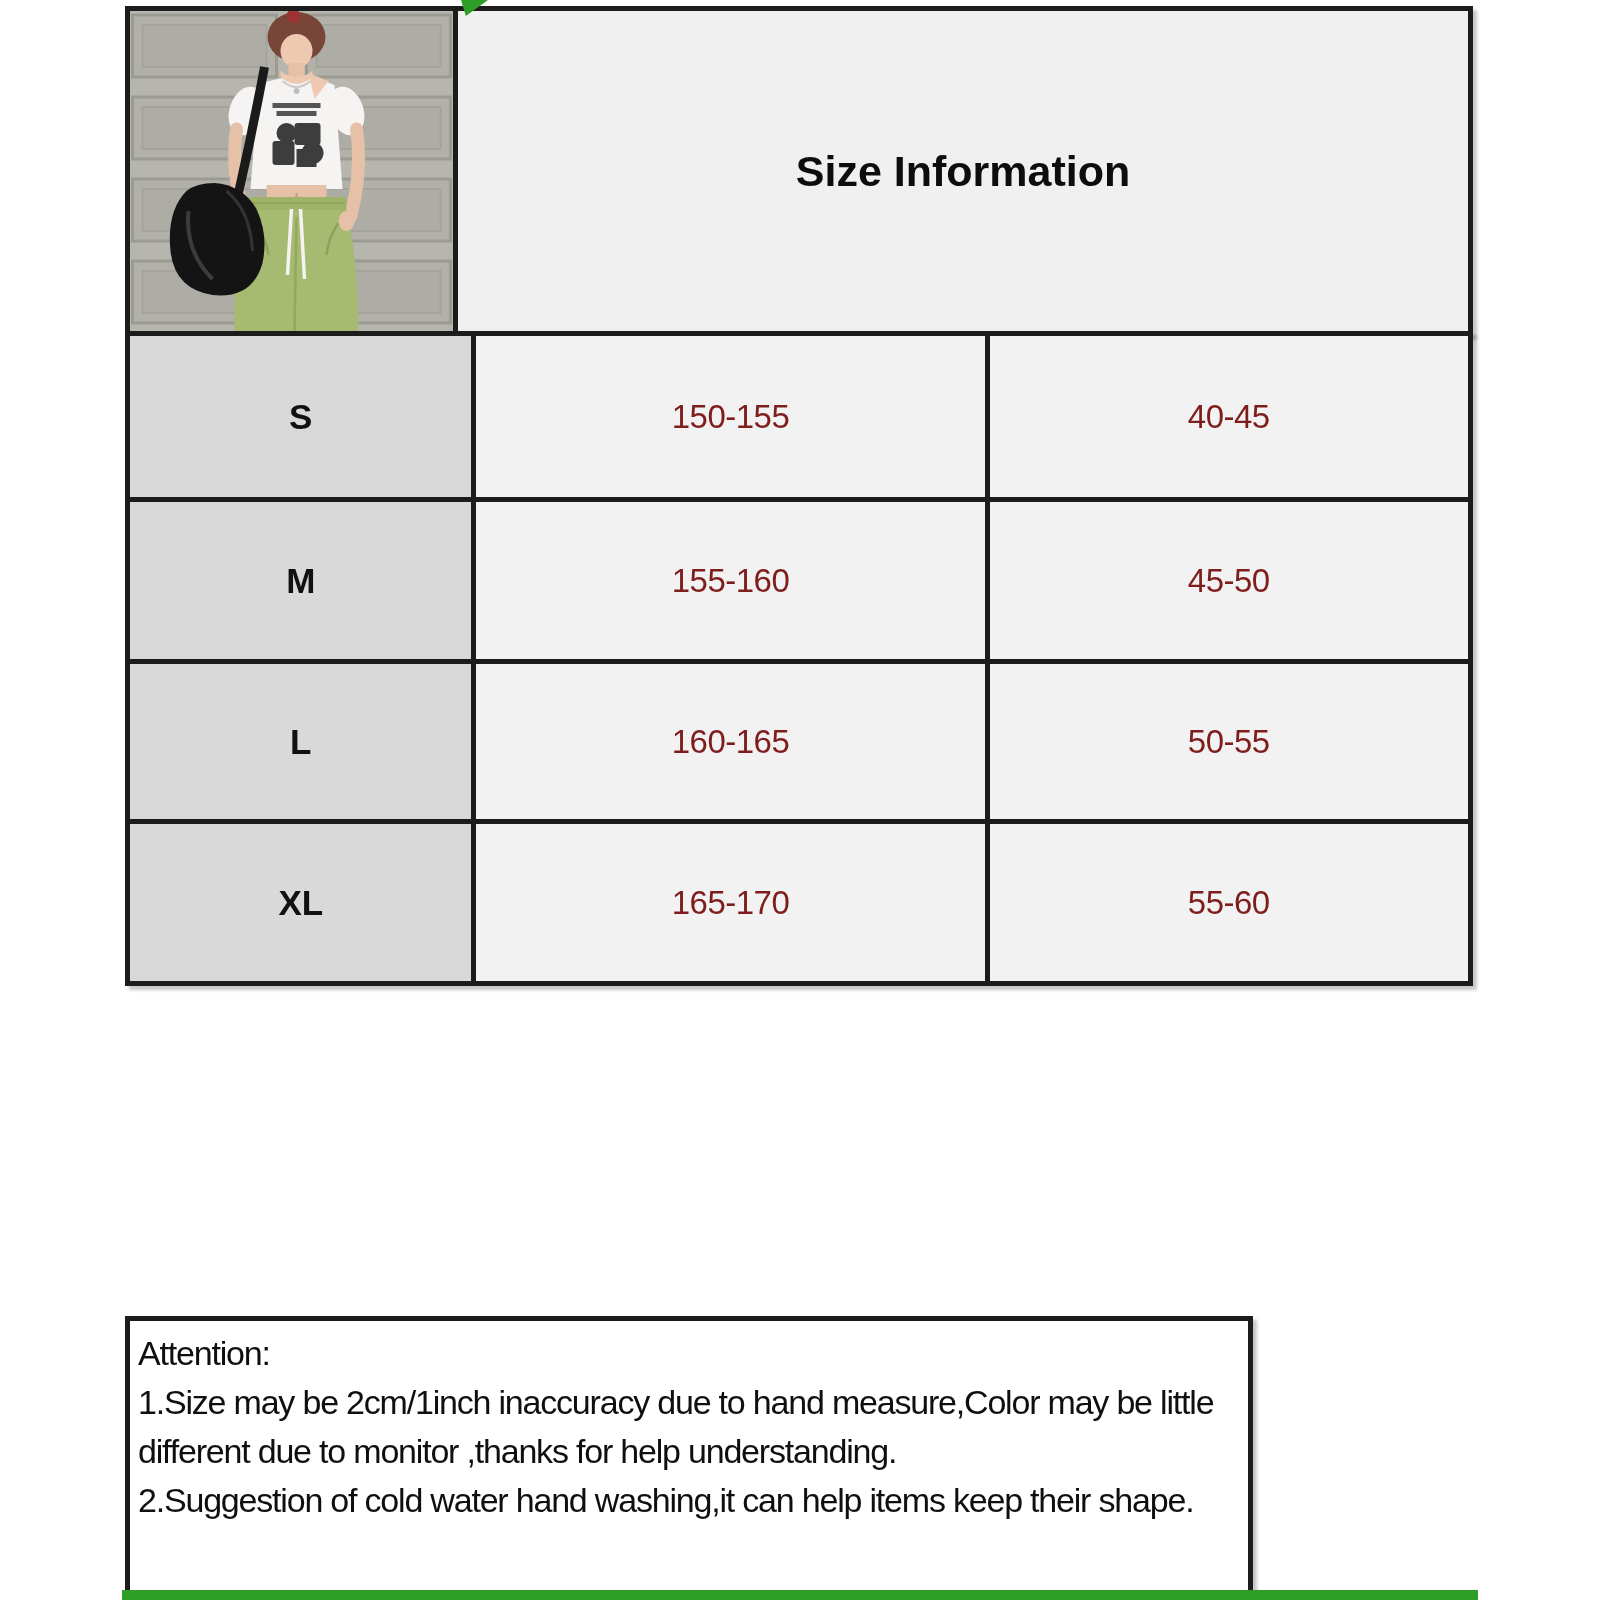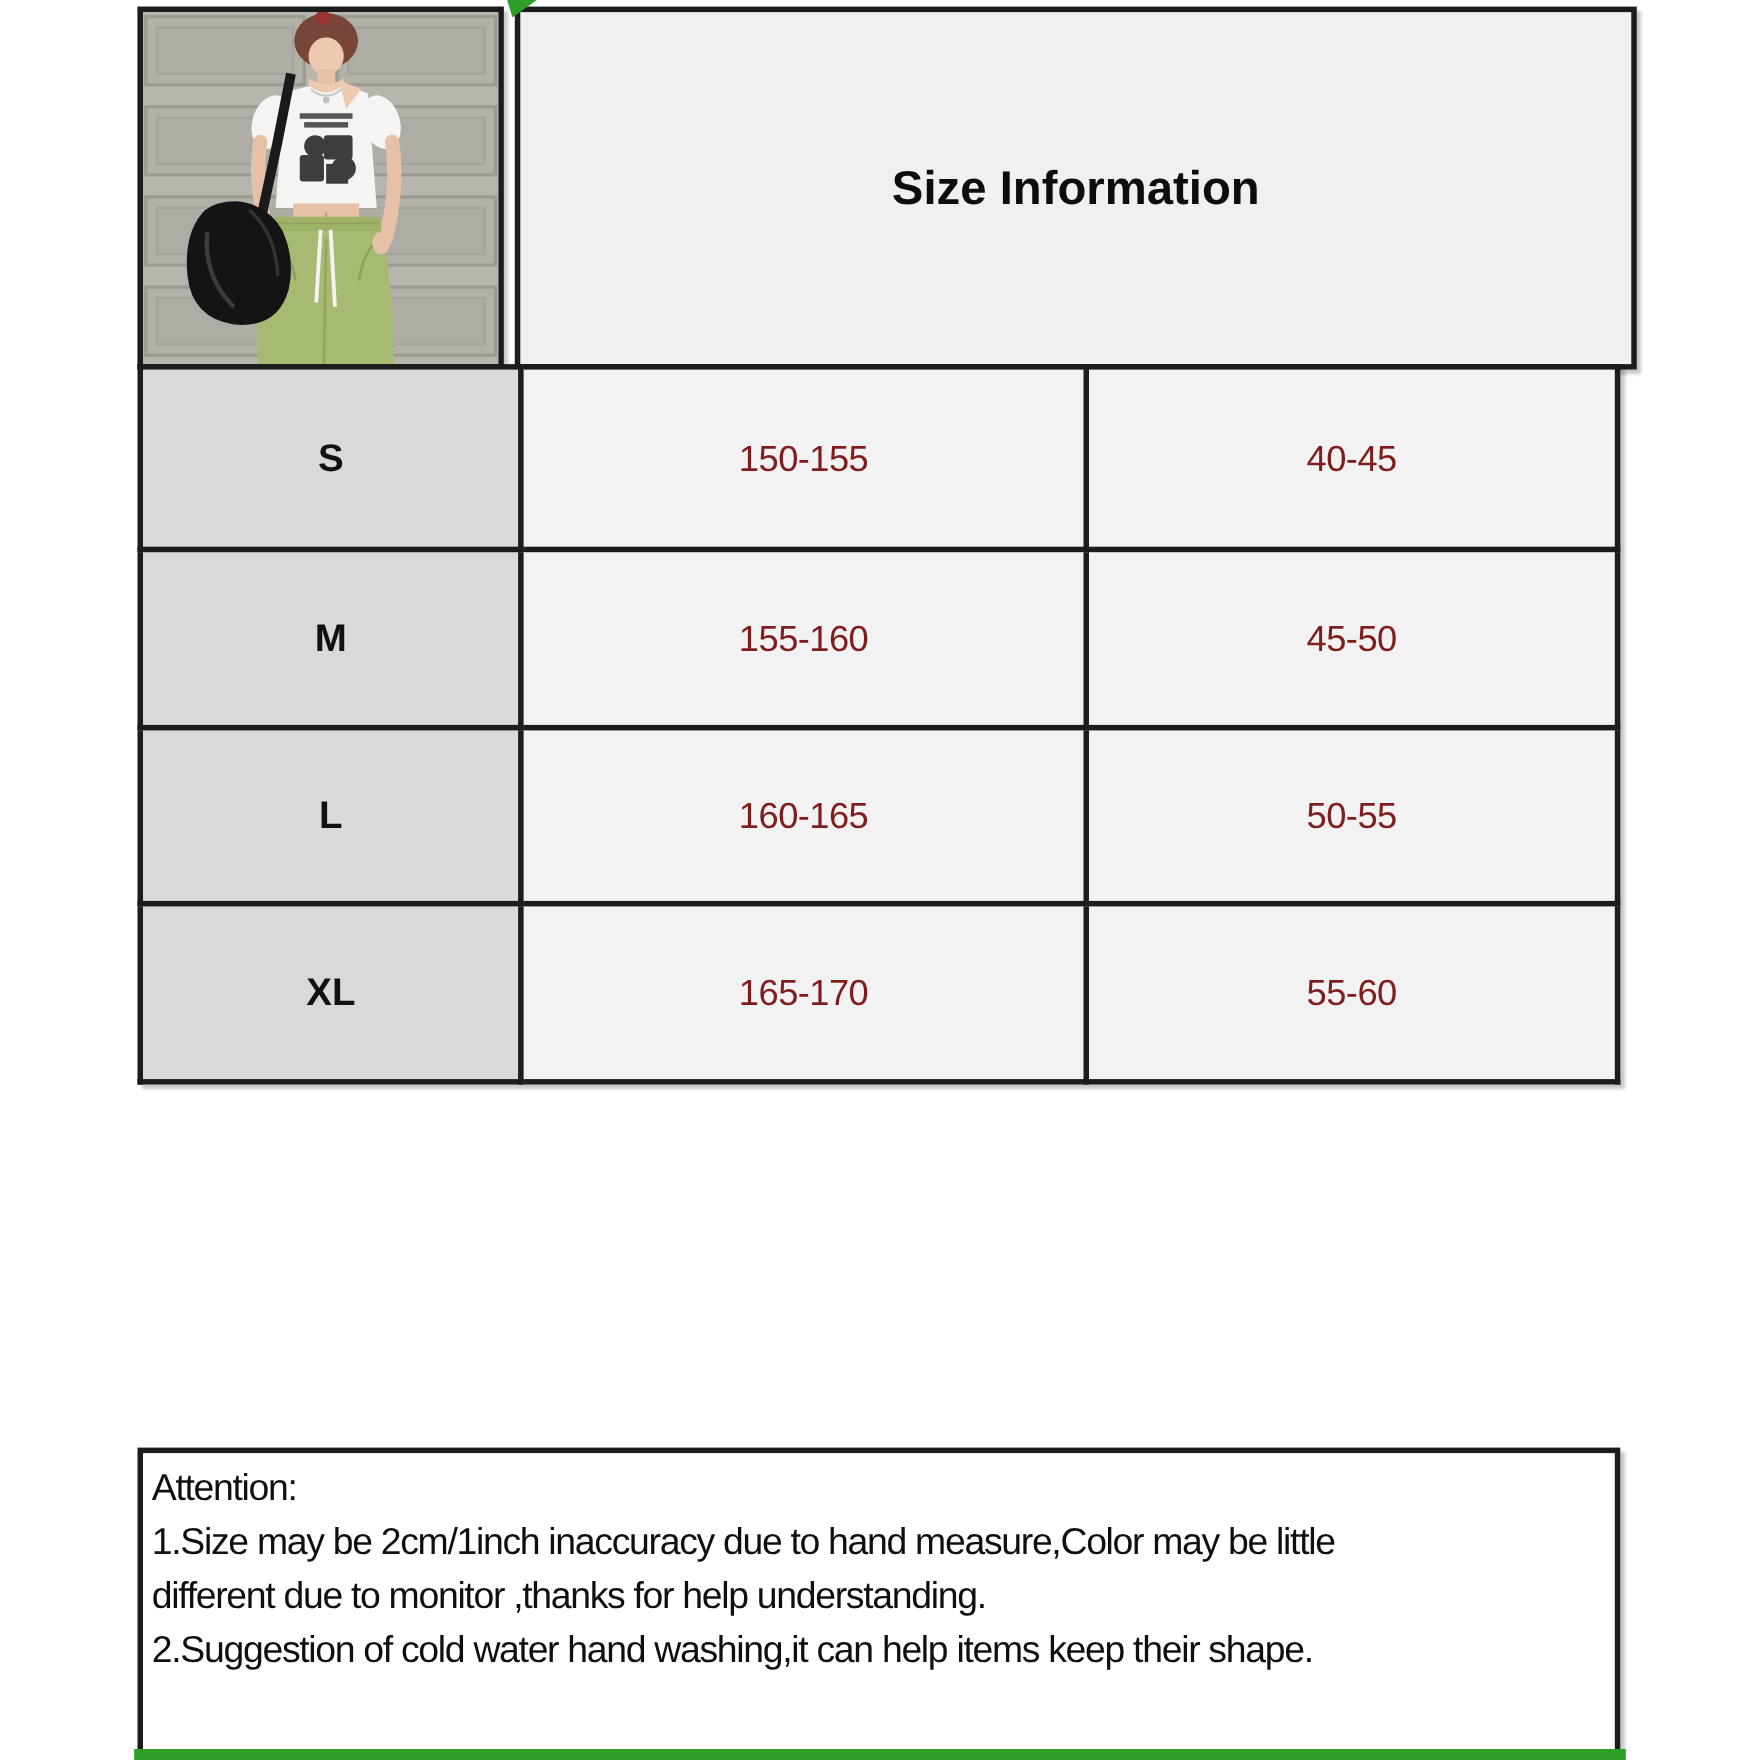--- a/index.html
+++ b/index.html
@@ -9,36 +9,36 @@
   }
   .cell{
     position:absolute;box-sizing:border-box;border:5px solid #1c1c1c;
     box-shadow:4px 4px 3px rgba(0,0,0,0.22);
   }
   
   #photo-cell{left:125px;top:6px;width:333px;height:330px;background:#b7b6ae;}
   #photo-cell svg{display:block;width:100%;height:100%;}
   
   #title-cell{left:453px;top:6px;width:1020px;height:330px;background:#f0f0f0;
-    display:flex;align-items:center;justify-content:center;margin-left:15px;}
+    display:flex;align-items:center;justify-content:center;}
   #title-cell .title{font-size:43px;font-weight:bold;color:#0d0d0d;}
   
   #table-wrap{position:absolute;left:125px;top:331px;width:1348px;
     box-shadow:4px 4px 3px rgba(0,0,0,0.22);}
   table{width:100%;border-collapse:collapse;table-layout:fixed;}
   th,td{border:5px solid #1c1c1c;text-align:center;vertical-align:middle;padding:0;}
   .r-head{height:172px;}
   .r-s{height:166px;} .r-m{height:162px;} .r-l{height:160px;}
   .r-xl{height:162px;} .r-xxl{height:164px;}
   th.size-head{background:#d9d9d9;font-size:47px;font-weight:bold;}
   th.col-head{background:#d9d9d9;font-size:34px;font-weight:bold;letter-spacing:-1px;}
   th.size-cell{background:#d9d9d9;font-size:35px;font-weight:bold;}
   td.val{background:#f2f2f2;font-size:33px;font-weight:normal;letter-spacing:-0.5px;color:#7f1d1d;}
   
-  #attention{left:125px;top:1316px;width:1348px;height:281px;background:#ffffff;
+  #attention{left:125px;top:1316px;width:1128px;height:281px;background:#ffffff;
     padding:8px 8px 0 8px;font-size:34px;letter-spacing:-1.2px;line-height:49px;color:#0f0f0f;}
   #attention div{white-space:nowrap;}
   
   #green-triangle{position:absolute;left:461px;top:0;width:27px;height:16px;
     background:#2f9e27;clip-path:polygon(0 0,100% 0,18% 100%);z-index:6;}
   #green-bar{position:absolute;left:122px;top:1590px;width:1356px;height:10px;
     background:#2f9e27;z-index:6;}
 </style>
 </head>
 <body>

